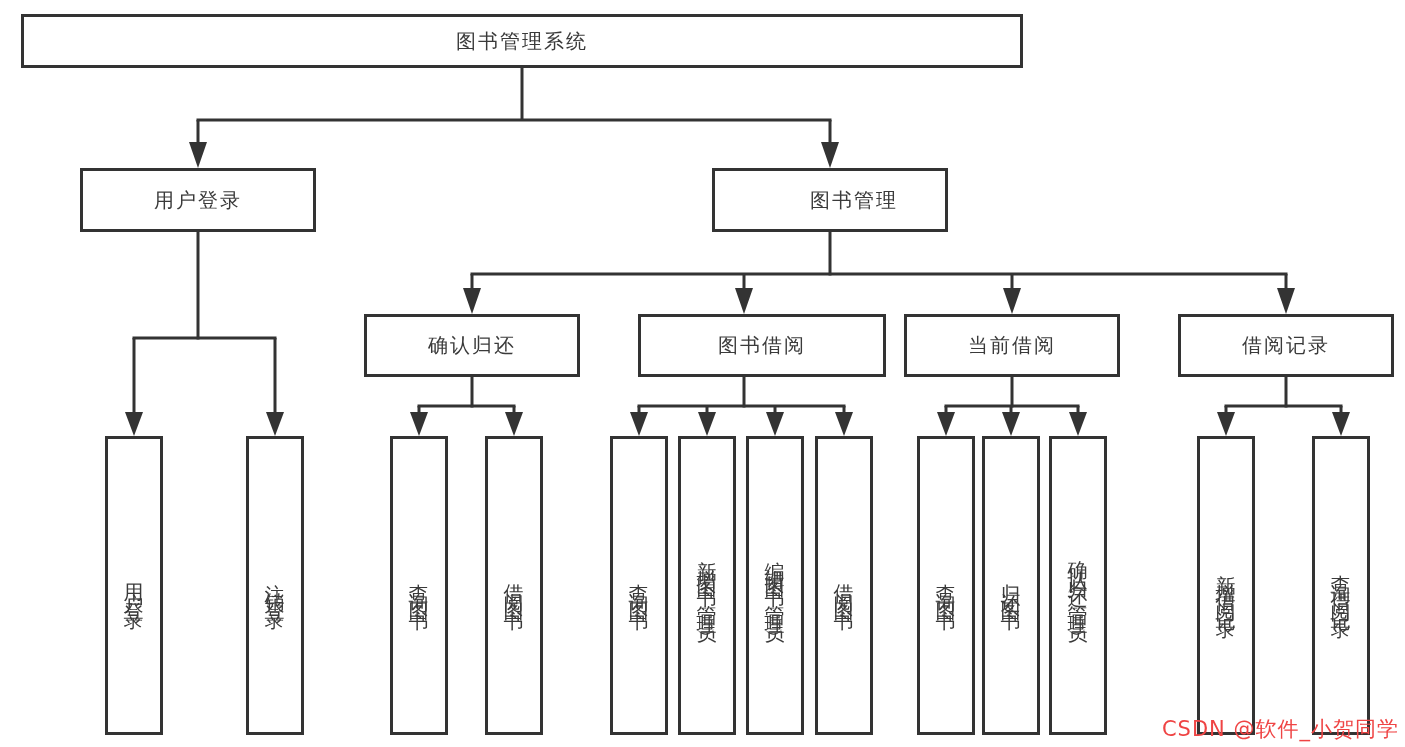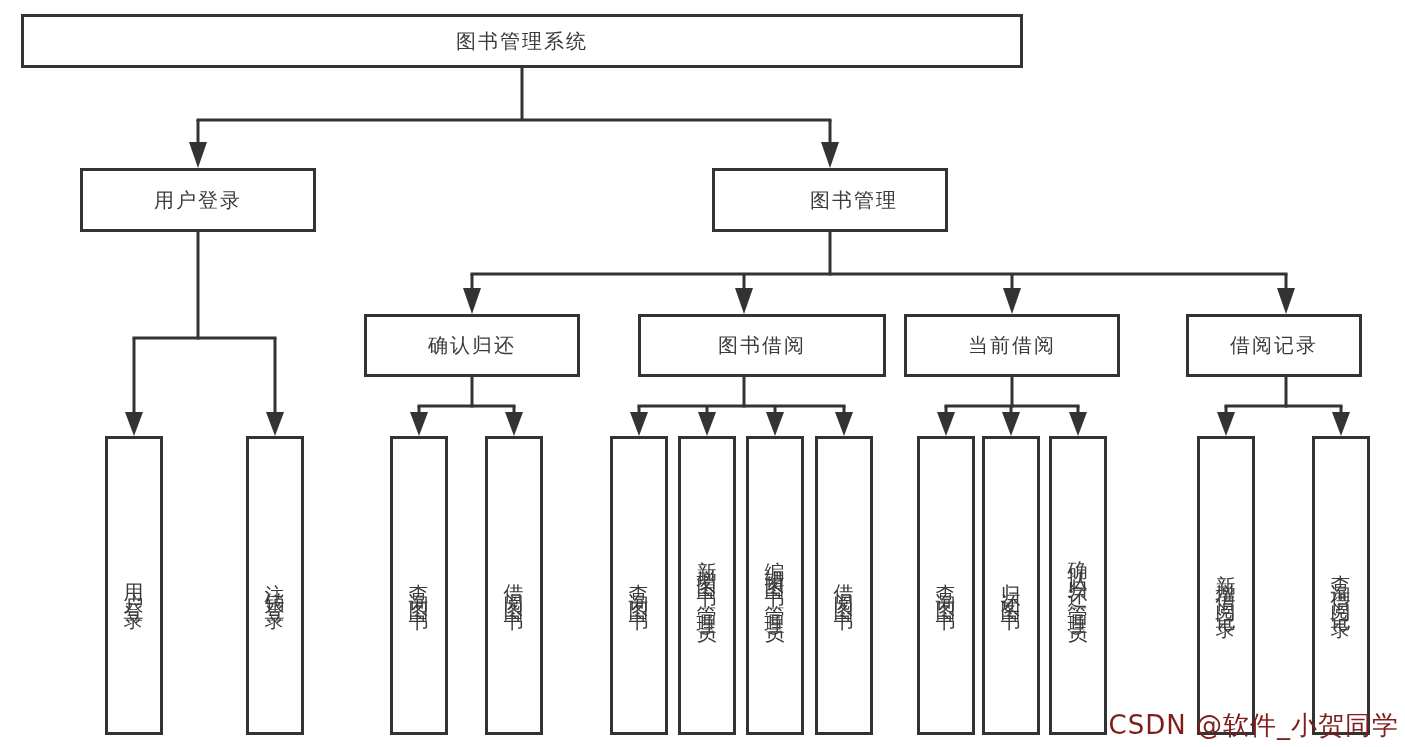--- a/index.html
+++ b/index.html
@@ -16,21 +16,21 @@
   }
   .hlabel{font-size:20px;color:#3a3a3a;letter-spacing:2px;white-space:nowrap;}
   .vlabel{
     writing-mode:vertical-rl;text-orientation:mixed;
     font-size:20px;color:#3a3a3a;letter-spacing:9px;line-height:1.1;white-space:nowrap;
   }
   .leaf{width:58px;top:436px;height:299px;}
   .lvl2{top:314px;height:63px;}
   .watermark{
     position:absolute;right:6px;bottom:4px;z-index:5;
-    font-size:26px;color:#7f1d1d;letter-spacing:1px;white-space:nowrap;
+    font-size:21px;color:#ef4444;letter-spacing:1px;white-space:nowrap;
   }
 </style>
 </head>
 <body>
 
 <div class="canvas">
 
   <svg class="wires" viewBox="0 0 1405 747" aria-hidden="true">
     <g>
       <path class="line" d="M522 68 V121"></path>
@@ -113,21 +113,21 @@
 
   <div class="box lvl2" style="left:364px;width:216px;">
     <span class="hlabel">确认归还</span>
   </div>
   <div class="box lvl2" style="left:638px;width:248px;">
     <span class="hlabel">图书借阅</span>
   </div>
   <div class="box lvl2" style="left:904px;width:216px;">
     <span class="hlabel">当前借阅</span>
   </div>
-  <div class="box lvl2" style="left:1178px;width:176px;margin-left:8px;">
+  <div class="box lvl2" style="left:1178px;width:216px;">
     <span class="hlabel">借阅记录</span>
   </div>
 
   <div class="box leaf" style="left:105px;">
     <span class="vlabel">用户登录</span>
   </div>
   <div class="box leaf" style="left:246px;">
     <span class="vlabel">注销登录</span>
   </div>
 

